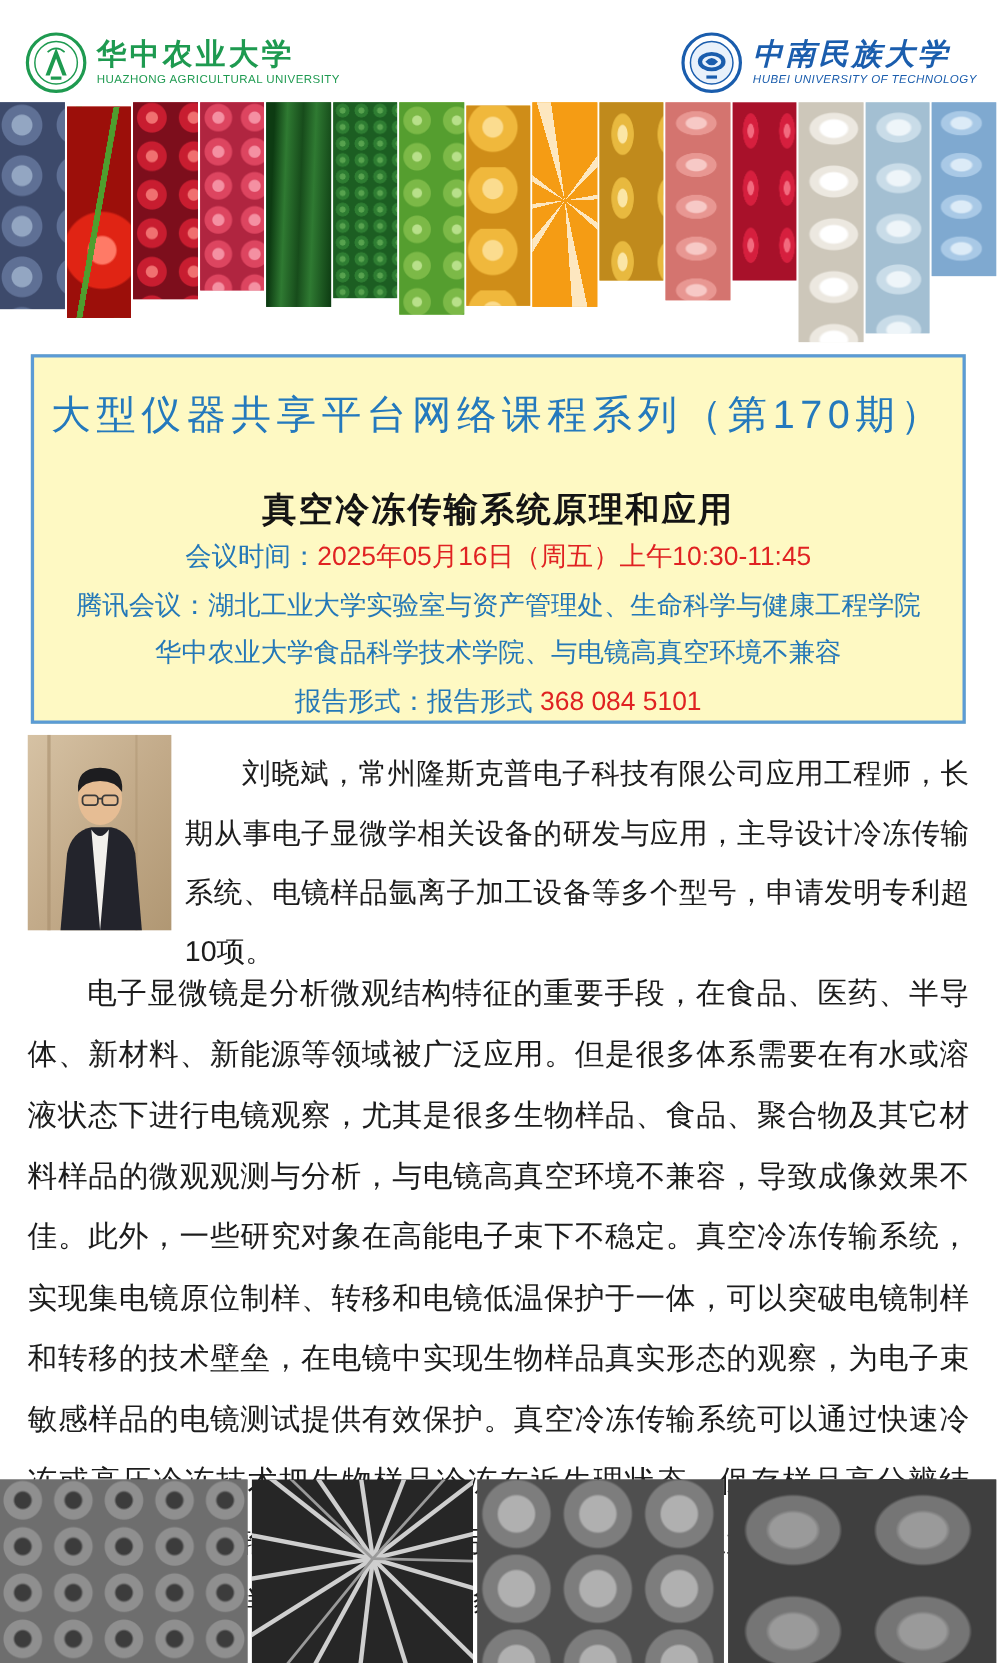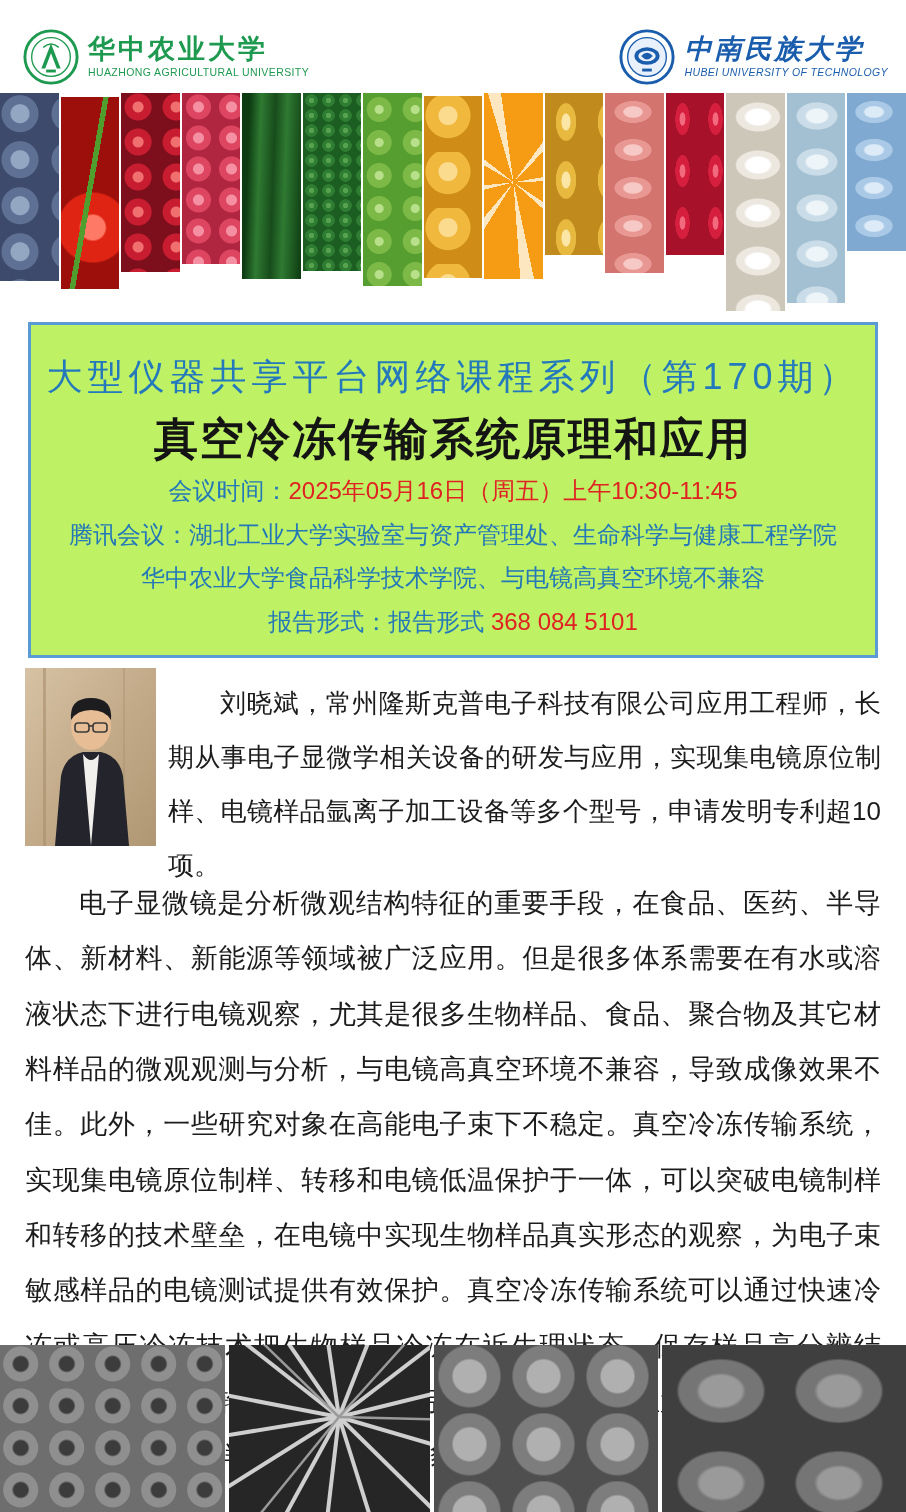--- a/index.html
+++ b/index.html
@@ -43,23 +43,23 @@
       conic-gradient(from 0deg at 50% 48%, #f59c14 0 36deg, #fde7c0 36deg 44deg, #f59c14 44deg 80deg, #fde7c0 80deg 88deg, #f59c14 88deg 124deg, #fde7c0 124deg 132deg, #f59c14 132deg 168deg, #fde7c0 168deg 176deg, #f59c14 176deg 212deg, #fde7c0 212deg 220deg, #f59c14 220deg 256deg, #fde7c0 256deg 264deg, #f59c14 264deg 300deg, #fde7c0 300deg 308deg, #f59c14 308deg 344deg, #fde7c0 344deg 352deg, #f59c14 352deg 360deg);
       background-color:#f7a81e; }
   .s-goldcap { height:162px; background:radial-gradient(ellipse 14px 26px at 50% 50%, #fbe6a6 0 30%, #e8b93f 35% 70%, #c08a1c 75% 100%); background-size:42px 58px; background-color:#ddb042; }
   .s-pinkpill { height:180px; background:radial-gradient(ellipse 22px 13px at 50% 50%, #f7c9c6 0 40%, #e89792 48% 82%, #d4746f 86% 100%); background-size:56px 38px; background-color:#eba5a0; }
   .s-redcap { height:162px; background:radial-gradient(ellipse 9px 20px at 50% 50%, #f26a7e 0 30%, #d61f3e 36% 78%, #a8112a 82% 100%); background-size:33px 52px; background-color:#f0e6e6; }
   .s-whitepill { height:218px; background:radial-gradient(ellipse 26px 17px at 50% 50%, #ffffff 0 45%, #ece8e0 55% 82%, #cdc7ba 88% 100%); background-size:64px 48px; background-color:#eae6de; }
   .s-palebluepill { height:210px; background:radial-gradient(ellipse 24px 16px at 50% 50%, #eef5f9 0 42%, #c9dce8 52% 82%, #a3bfd2 88% 100%); background-size:60px 46px; background-color:#cfe0ea; }
   .s-bluepill { height:158px; background:radial-gradient(ellipse 22px 13px at 50% 50%, #dcebf7 0 40%, #a9c9e6 50% 82%, #7fa9d0 88% 100%); background-size:54px 38px; background-color:#b3cfe8; }
 
   
-  .event-box { position:absolute; left:28px; top:322px; width:850px; height:336px; border:3px solid #5b9bd5; background:#bef264; text-align:center; }
+  .event-box { position:absolute; left:28px; top:322px; width:850px; height:336px; border:3px solid #5b9bd5; background:#fef9c3; text-align:center; }
   .series-title { margin-top:28px; font-size:36px; font-weight:400; color:#2479bd; letter-spacing:5px; white-space:nowrap; }
-  .talk-title { margin-top:8px; font-size:44px; font-weight:bold; color:#141414; letter-spacing:2px; }
+  .talk-title { margin-top:41px; font-size:31px; font-weight:bold; color:#141414; letter-spacing:2px; }
   .detail { font-size:24px; line-height:1.82; white-space:nowrap; }
   .detail:first-of-type { margin-top:16px; }
   .t-blue { color:#2478b8; }
   .t-red { color:#e02222; }
 
   
   .speaker { position:absolute; left:25px; top:668px; width:856px; display:flex; gap:12px; }
   .photo { width:131px; height:178px; flex:0 0 auto; }
   .speaker-text { flex:1; }
   .sec-heading { font-size:27px; font-weight:bold; color:#111; }
@@ -154,21 +154,21 @@
       <rect x="98" y="0" width="2" height="178" fill="#a78e6c" opacity="0.4"></rect>
       <path d="M30 178 L36 108 Q40 88 58 84 L76 84 Q94 88 98 108 L104 178 Z" fill="#23242c"></path>
       <path d="M58 86 L66 178 L74 86 Q70 92 66 92 Q62 92 58 86 Z" fill="#f2f0ec"></path>
       <ellipse cx="66" cy="58" rx="20" ry="24" fill="#e6bd94"></ellipse>
       <path d="M46 52 Q44 30 66 30 Q88 30 86 52 Q80 42 66 42 Q52 42 46 52 Z" fill="#1d1d20"></path>
       <rect x="50" y="55" width="14" height="9" rx="3" fill="none" stroke="#3a3a3a" stroke-width="1.6"></rect>
       <rect x="68" y="55" width="14" height="9" rx="3" fill="none" stroke="#3a3a3a" stroke-width="1.6"></rect>
       <line x1="64" y1="58" x2="68" y2="58" stroke="#3a3a3a" stroke-width="1.6"></line>
     </svg>
     <div class="speaker-text">
-      <div class="bio">刘晓斌，常州隆斯克普电子科技有限公司应用工程师，长期从事电子显微学相关设备的研发与应用，实现集电镜原位制样、电镜样品氩离子加工设备等多个型号，申请发明专利超10项。</div>
+      <div class="bio">刘晓斌，常州隆斯克普电子科技有限公司应用工程师，长期从事电子显微学相关设备的研发与应用，主导设计冷冻传输系统、电镜样品氩离子加工设备等多个型号，申请发明专利超10项。</div>
     </div>
   </div>
 
   <div class="overview">
     <div class="overview-body">电子显微镜是分析微观结构特征的重要手段，在食品、医药、半导体、新材料、新能源等领域被广泛应用。但是很多体系需要在有水或溶液状态下进行电镜观察，尤其是很多生物样品、食品、聚合物及其它材料样品的微观观测与分析，与电镜高真空环境不兼容，导致成像效果不佳。此外，一些研究对象在高能电子束下不稳定。真空冷冻传输系统，实现集电镜原位制样、转移和电镜低温保护于一体，可以突破电镜制样和转移的技术壁垒，在电镜中实现生物样品真实形态的观察，为电子束敏感样品的电镜测试提供有效保护。真空冷冻传输系统可以通过快速冷冻或高压冷冻技术把生物样品冷冻在近生理状态，保存样品高分辨结构。通过冷冻传输减少样品冰晶污染、样品破损、位置变化等问题，能够最大程度呈现样品的真实微观形貌。</div>
   </div>
 
   <div class="sem-row">
     <div class="sem sem1"></div>
     <div class="sem sem2">

